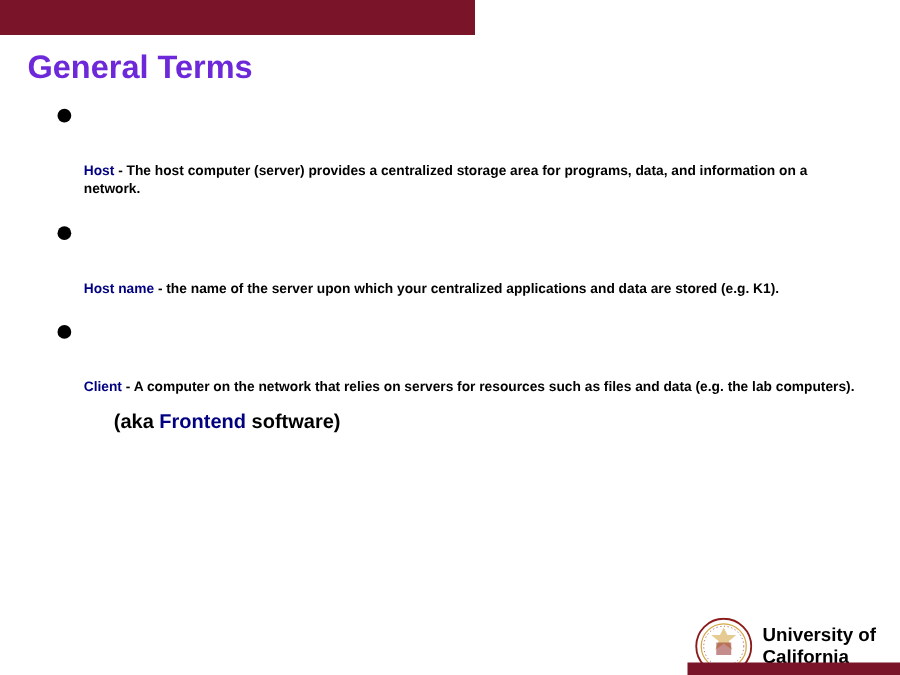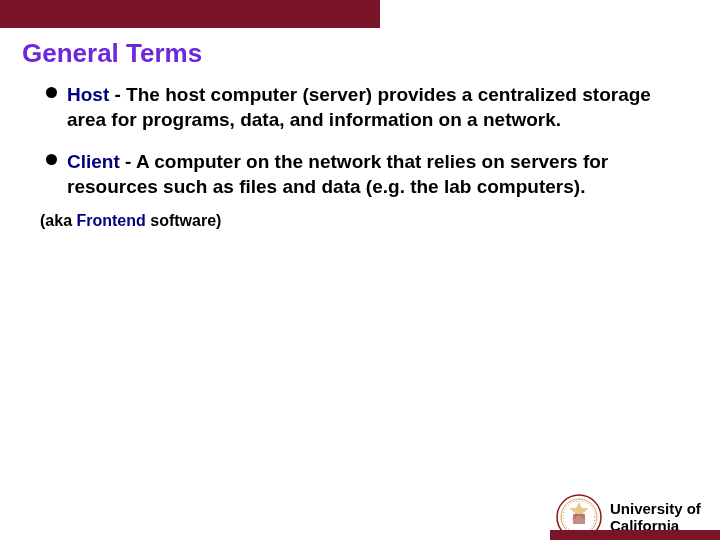--- a/index.html
+++ b/index.html
@@ -36,33 +36,34 @@
     .bullet-marker {
       width: 11px;
       height: 11px;
       background: #000;
       border-radius: 50%;
       flex-shrink: 0;
       margin-top: 4px;
       margin-right: 10px;
     }
     .bullet-text {
-      font-size: 19px;
+      font-size: 11px;
       font-weight: bold;
       color: #000;
       line-height: 1.3;
+      margin-top: 47px;
     }
     .term-label {
       color: #000080;
     }
     .note {
       font-size: 16px;
       font-weight: bold;
       color: #000;
-      padding-left: 40px;
+      padding-left: 91px;
       margin-top: -6px;
     }
     .note .blue {
       color: #000080;
     }
     .footer {
       position: absolute;
       bottom: 0;
       right: 0;
       display: flex;
@@ -102,20 +103,24 @@
 
 <h1 class="title">General Terms</h1>
 
 <div class="bullet-list">
   <div class="bullet-item">
     <div class="bullet-marker"></div>
     <div class="bullet-text"><span class="term-label">Host</span><span> - The host computer (server) provides a centralized storage area for programs, data, and information on a network.</span></div>
   </div>
   <div class="bullet-item">
     <div class="bullet-marker"></div>
+    <div class="bullet-text"><span class="term-label">Host name</span><span> - the name of the server upon which your centralized applications and data are stored (e.g. K1).</span></div>
+  </div>
+  <div class="bullet-item">
+    <div class="bullet-marker"></div>
     <div class="bullet-text"><span class="term-label">Client</span><span> - A computer on the network that relies on servers for resources such as files and data (e.g. the lab computers).</span></div>
   </div>
 </div>
 
 <div class="note"><span>(aka </span><span class="blue">Frontend</span><span> software)</span></div>
 
 <div class="footer">
   <div class="seal">
     <svg viewBox="0 0 46 46">
       <circle cx="23" cy="23" r="22" fill="#fff" stroke="#8b1a1a" stroke-width="1.5"></circle>

